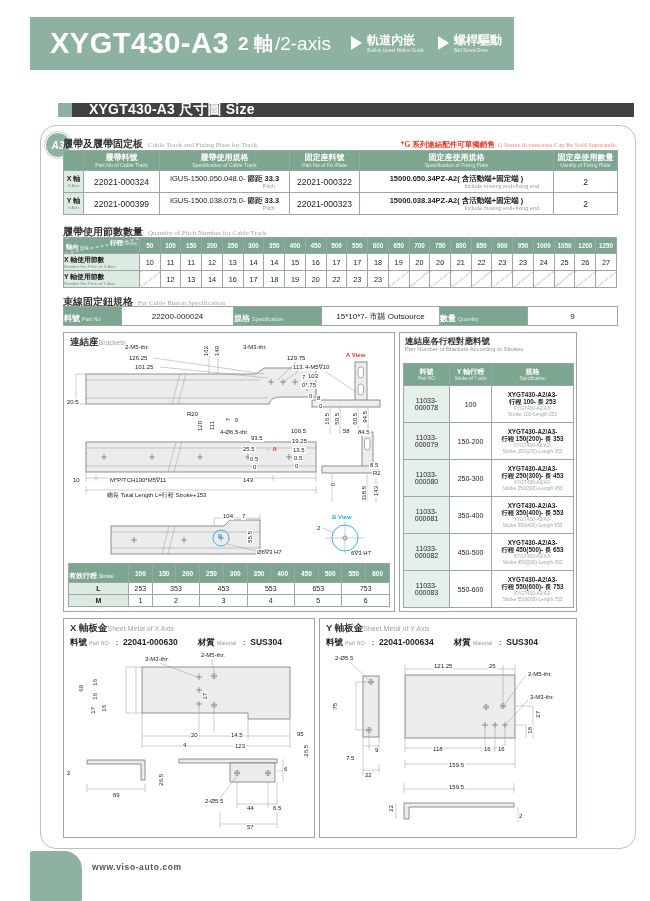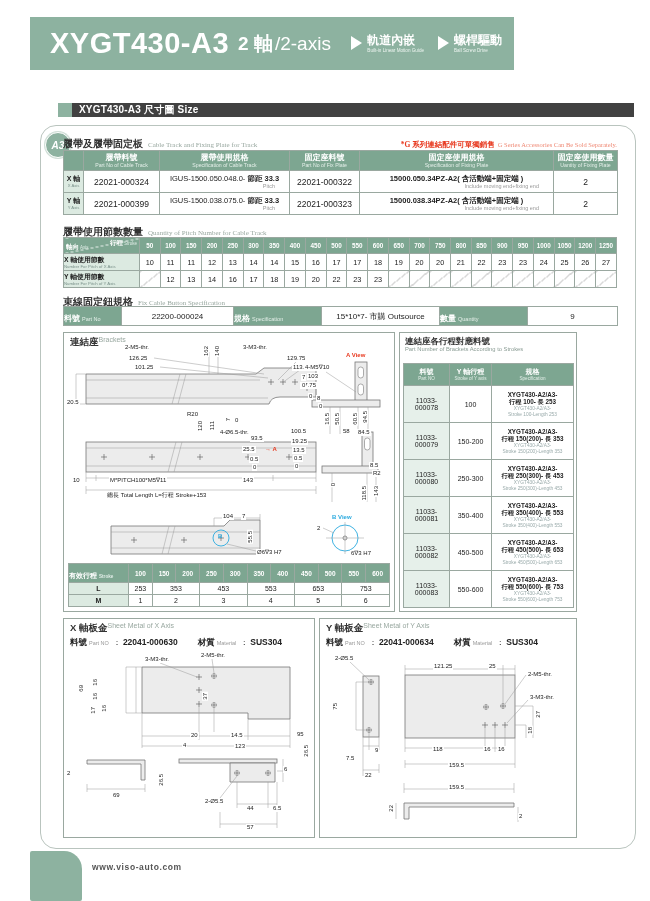--- a/index.html
+++ b/index.html
@@ -18,21 +18,21 @@
   .hb-badges{margin-left:auto;display:flex;gap:14px;margin-right:12px;}
   .hb-badge{display:flex;align-items:center;gap:5px;}
   .tri{width:0;height:0;border-left:11px solid #fff;border-top:7px solid transparent;border-bottom:7px solid transparent;}
   .bt{display:flex;flex-direction:column;line-height:1.1;}
   .bt-zh{font-size:12px;font-weight:bold;color:#fff;}
   .bt-en{font-size:4.6px;color:#EDF5F0;}
   
   .section-bar{position:absolute;left:58px;top:103px;width:576px;height:14px;background:var(--bar);
       display:flex;align-items:center;}
   .bar-square{width:14px;height:14px;background:var(--g);flex:none;}
-  .bar-label{color:#fff;font-size:10px;font-weight:bold;padding-left:7px;letter-spacing:.2px;}
+  .bar-label{color:#fff;font-size:14px;font-weight:bold;padding-left:17px;letter-spacing:.2px;}
   
   .panel{position:absolute;left:40px;top:125px;width:594px;height:722px;border:1.5px solid #B9C4BE;border-radius:16px;}
   .panel-badge{position:absolute;left:4px;top:6px;width:24px;height:24px;border-radius:50%;background:var(--g);
       color:#fff;font-size:10px;font-weight:bold;font-style:italic;display:flex;align-items:center;justify-content:center;
       border:1px solid #fff;box-shadow:0 0 0 1px #cfded6;}
   .sec-title{position:absolute;left:22px;width:554px;display:flex;align-items:baseline;gap:5px;font-family:Liberation Serif, serif;}
   .zh{font-size:10px;font-weight:bold;color:#333;white-space:nowrap;}
   .en{font-size:7px;color:#99A8A0;white-space:nowrap;}
   .t-cable{top:11px;} .t-pitch{top:99px;} .t-fix{top:169px;}
   .note{margin-left:auto;display:flex;gap:3px;align-items:baseline;}
@@ -77,21 +77,21 @@
   .fl{padding-left:4px;text-align:left;}
   .fl .h-zh{display:inline;font-size:8px;}
   .fl .h-en{display:inline;font-size:5.5px;margin-left:2px;}
   .fval{font-size:8px;text-align:center;}
   
   .box{position:absolute;border:1px solid var(--line);background:#fff;}
   .brk-box{left:22px;top:206px;width:330px;height:278px;}
   .bp-box{left:358px;top:206px;width:176px;height:278px;}
   .xs-box{left:22px;top:492px;width:250px;height:218px;}
   .ys-box{left:278px;top:492px;width:256px;height:218px;}
-  .box-title{position:absolute;left:6px;top:3px;display:flex;align-items:flex-start;white-space:nowrap;}
+  .box-title{position:absolute;left:6px;top:3px;display:flex;align-items:center;white-space:nowrap;}
   .box-title .zh{font-size:9.5px;}
   .box-title2{position:absolute;left:5px;top:3px;width:164px;}
   .box-title2 .zh{font-size:8.5px;display:block;line-height:10px;}
   .box-title2 .en2{font-size:5.8px;color:#8A9C94;line-height:7px;display:block;}
   .meta-line{position:absolute;left:6px;top:18px;display:flex;align-items:baseline;}
   .m-zh{font-size:8.5px;font-weight:bold;}
   .m-en{font-size:5.5px;color:#999;margin:0 2px;}
   .m-col{font-size:8px;margin:0 2px;}
   .m-val{font-size:8.5px;font-weight:bold;}
   .m-gap{width:20px;}

